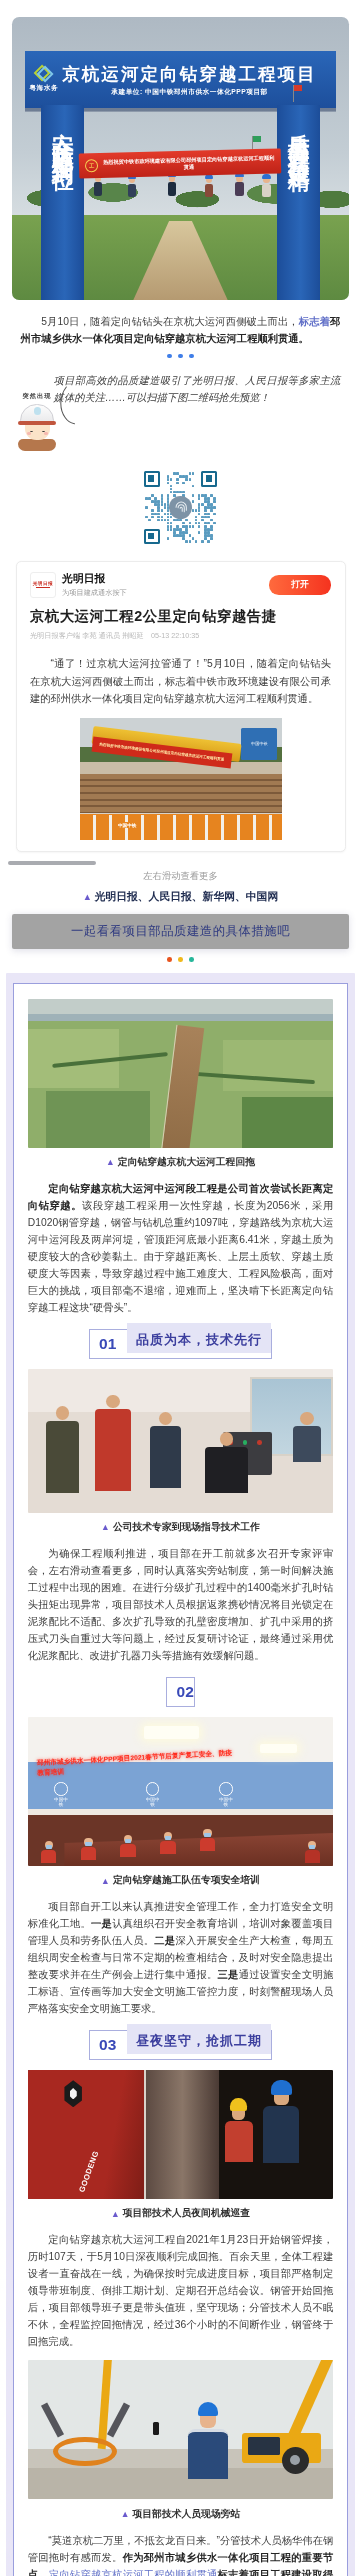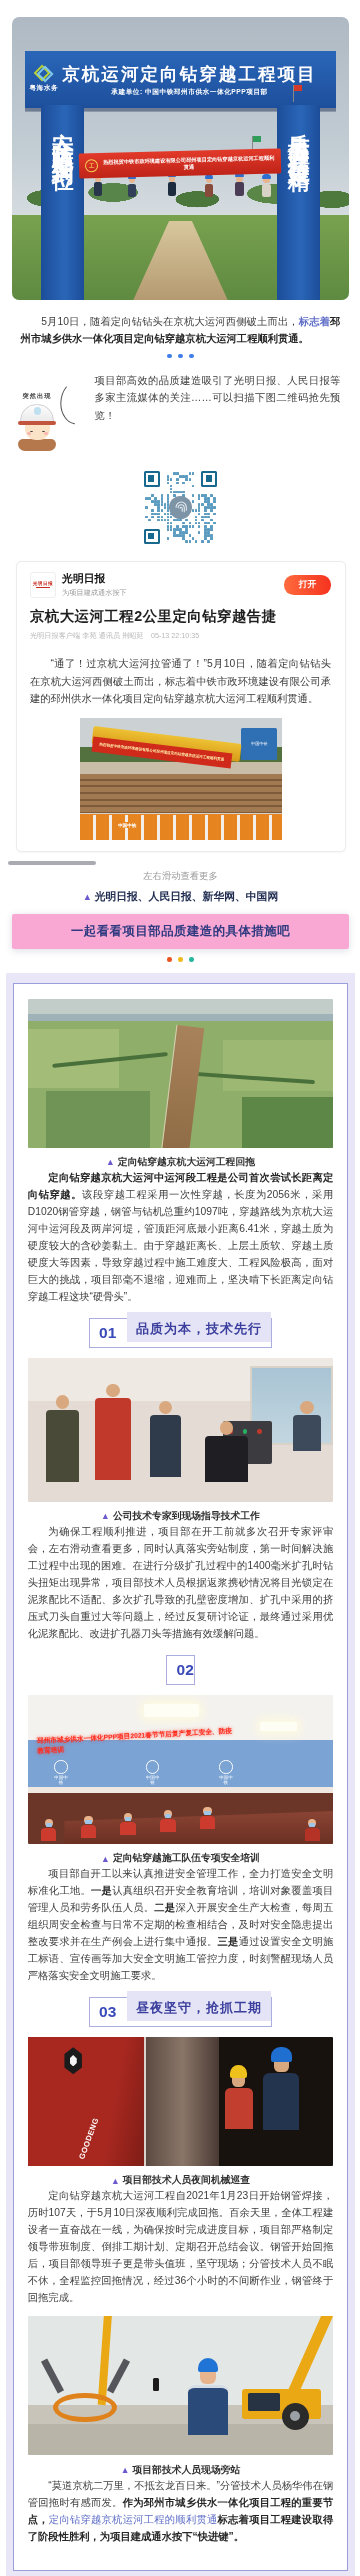--- a/index.html
+++ b/index.html
@@ -61,21 +61,21 @@
 
   
   .p1{margin:13.4px 20.6px 0;}
   .dots{display:flex;justify-content:center;gap:6.7px;margin-top:6.2px;}
   .dots i{width:4.6px;height:4.6px;border-radius:50%;}
   .dots-blue i{background:#3f7ee8;}
   .dots-tri i:nth-child(1){background:#e8541e;} .dots-tri i:nth-child(2){background:#f0b91c;} .dots-tri i:nth-child(3){background:#27b79a;}
 
   
   .p2wrap{position:relative;margin:13.4px 20.6px 0 20.6px;min-height:77px;}
-  .p2{margin-left:74px;font-size:10.3px;line-height:17.5px;color:#3d3d3d;text-align:justify;}
+  .p2{margin-left:33px;font-size:10.3px;line-height:17.5px;color:#3d3d3d;text-align:justify;font-style:italic;}
   .bubble-tail{position:absolute;left:34px;top:14.4px;}
   .mascot{position:absolute;left:-5.2px;top:20.6px;width:44px;}
   .mascot .lbl{font-size:6.2px;color:#444;font-weight:700;letter-spacing:1px;margin-left:7.2px;}
   .mascot .helmet{position:relative;width:32px;height:17.5px;margin:3.1px auto 0;background:linear-gradient(#fdfdfd,#e8e8ea);
      border-radius:16.5px 16.5px 3.1px 3.1px;border:0.5px solid #cfcfd4;}
   .mascot .helmet::after{content:"";position:absolute;left:-3.1px;bottom:-2.1px;width:38px;height:4.1px;border-radius:3.1px;background:#c1553d;}
   .mascot .helmet .hl{position:absolute;left:12.4px;top:2.1px;width:7.2px;height:7.2px;border-radius:50%;background:#bfe1ef;}
   .mascot .face{position:relative;width:25px;height:15.5px;margin:1px auto 0;background:#fbe3c8;border-radius:0 0 11.3px 11.3px;}
   .mascot .face .e{position:absolute;top:4.1px;width:3.6px;height:2.1px;border-bottom:1px solid #333;border-radius:50%;}
   .mascot .face .e1{left:4.6px;} .mascot .face .e2{right:4.6px;}
@@ -98,21 +98,21 @@
   .card{margin:14.4px 15.5px 0;border:0.5px solid #ececec;border-radius:5.2px;background:#fff;
         box-shadow:0 0.5px 2.1px rgba(0,0,0,.04);padding:10.3px 13.4px 11.3px;}
   .card-head{display:flex;align-items:center;}
   .card-logo{width:24px;height:24px;border:0.5px solid #eee;border-radius:3.1px;display:flex;flex-direction:column;
              align-items:center;justify-content:center;gap:1px;}
   .card-logo b{color:#c92a1e;font-size:4.6px;letter-spacing:0.5px;}
   .card-logo i{width:13.4px;height:1px;background:#c92a1e;}
   .card-src{margin-left:6.2px;flex:1;}
   .card-src .nm{font-size:10.8px;font-weight:800;color:#111;}
   .card-src .tg{font-size:7.2px;color:#9b9b9b;margin-top:1.5px;}
-  .open-btn{width:47px;height:19.6px;border:none;border-radius:9.8px;color:#fff;font-size:8.8px;font-weight:700;
+  .open-btn{width:62px;height:19.6px;border:none;border-radius:9.8px;color:#fff;font-size:8.8px;font-weight:700;
             background:linear-gradient(90deg,#ff6a3d,#f5331f);}
   .card-title{margin-top:9.3px;font-size:14.4px;font-weight:800;color:#1f1f1f;letter-spacing:0.5px;}
   .card-byline{margin-top:5.2px;font-size:7.2px;color:#b9b9b9;display:flex;gap:7.2px;}
   .card-body{margin-top:14px;font-size:10.3px;line-height:17.5px;color:#3a3a3a;text-align:justify;text-indent:2em;}
   .card-photo{position:relative;width:202px;height:122px;margin:10.3px auto 0;overflow:hidden;
      background:linear-gradient(#ccd2d4 0 24%,#53703f 24% 36%,#c9bda7 36% 46%,#8d6c4a 46% 78%,#d8d2c8 78% 100%);}
   .card-photo .rig{position:absolute;left:6%;top:14%;width:74%;height:15%;background:linear-gradient(#eec133,#d79a17);
      transform:rotate(7deg);border-radius:2.1px;}
   .card-photo .rbanner{position:absolute;left:6%;top:22%;width:66%;height:12%;background:#cf2a1a;transform:rotate(7deg);
      display:flex;align-items:center;justify-content:center;color:#ffe9a8;font-size:3.6px;font-weight:700;text-align:center;padding:0 3.1px;}
@@ -124,22 +124,22 @@
   .card-photo .gantry{position:absolute;right:2%;top:8%;width:18%;height:26%;background:#2f6fb4;border-radius:1.5px;
      color:#fff;font-size:4.1px;display:flex;align-items:center;justify-content:center;text-align:center;}
 
   .hscroll{margin:8.2px 0 0 7.7px;width:88px;height:4.1px;border-radius:2.1px;background:#a9abb0;}
   .swipe-hint{margin-top:5.2px;text-align:center;font-size:9.3px;color:#9a9a9a;}
   .media-cap{margin-top:7.2px;}
   .media-cap,.media-cap *{font-size:10.8px;}
   .media-cap{display:flex;justify-content:center;align-items:center;gap:2.6px;font-weight:800;color:#1e2b4f;}
   .media-cap .tri{color:#6a5acd;font-size:9.3px;}
 
-  .intro-box{margin:10.3px 12px 0;background:#f9a8d4;border-radius:2.1px;box-shadow:0 1.5px 7.2px rgba(60,60,120,.16);
-             padding:8.8px 5.2px;text-align:center;font-size:12.4px;font-weight:700;color:#2f3a80;letter-spacing:0.5px;}
+  .intro-box{margin:10.3px 12px 0;background:#a3a3a3;border-radius:2.1px;box-shadow:0 1.5px 7.2px rgba(60,60,120,.16);
+             padding:8.8px 5.2px;text-align:center;font-size:12.4px;font-weight:400;color:#2f3a80;letter-spacing:0.5px;}
 
   
   .lav{margin:11.3px 6.2px 0;background:#e9e6f7;padding:10.3px 7.2px;border-radius:1px;}
   .pbox{border:0.5px solid #9a9edd;background:#fff;padding:4.1px 13.4px 15.5px;}
   .photo{position:relative;width:100%;overflow:hidden;border-radius:1px;margin-top:10.3px;}
 
   .ph-aerial{height:149px;background:linear-gradient(#c2cdc9 0 10%,#9fb2b8 10% 15%,#8fae6a 15% 100%);}
   .ph-aerial .patch{position:absolute;}
   .ph-aerial .trench{position:absolute;left:46%;top:18%;width:9%;height:92%;background:linear-gradient(#a8825a,#8d6a44);
       transform:rotate(7deg);border-left:1.5px solid #d9cdb2;}
@@ -200,21 +200,21 @@
   .ph-crane .radio{position:absolute;left:41%;top:44%;width:6.2px;height:13.4px;background:#1b1b1b;border-radius:1.5px;}
   .ph-crane .wheel{position:absolute;right:8%;top:62%;width:27px;height:27px;border-radius:50%;background:#2b2b2b;}
   .ph-crane .wheel::after{content:"";position:absolute;left:8.2px;top:8.2px;width:10.3px;height:10.3px;border-radius:50%;background:#9aa0a6;}
 
   
   .sec-label{width:max-content;margin:13.4px auto 0;border:0.5px solid #a9aede;background:#fff;
              display:flex;align-items:center;gap:10.3px;padding:4.6px 0 4.6px 9.3px;overflow:visible;}
   .sec-num{color:#3a4ab8;font-weight:800;font-size:15.5px;}
   .sec-title{font-weight:800;font-size:13px;color:#3c3f9e;background:#e4e4f6;padding:8.2px 9.3px 4.1px;margin:-12.4px 0 0;letter-spacing:1px;}
 
-  .apara{margin-top:0;}
+  .apara{margin-top:11px;}
 </style>
 </head>
 <body>
 
 <div class="page">
 
   <div class="hero">
     <div class="hero-beam">
       <div class="hero-logo">
         <div class="fly">

